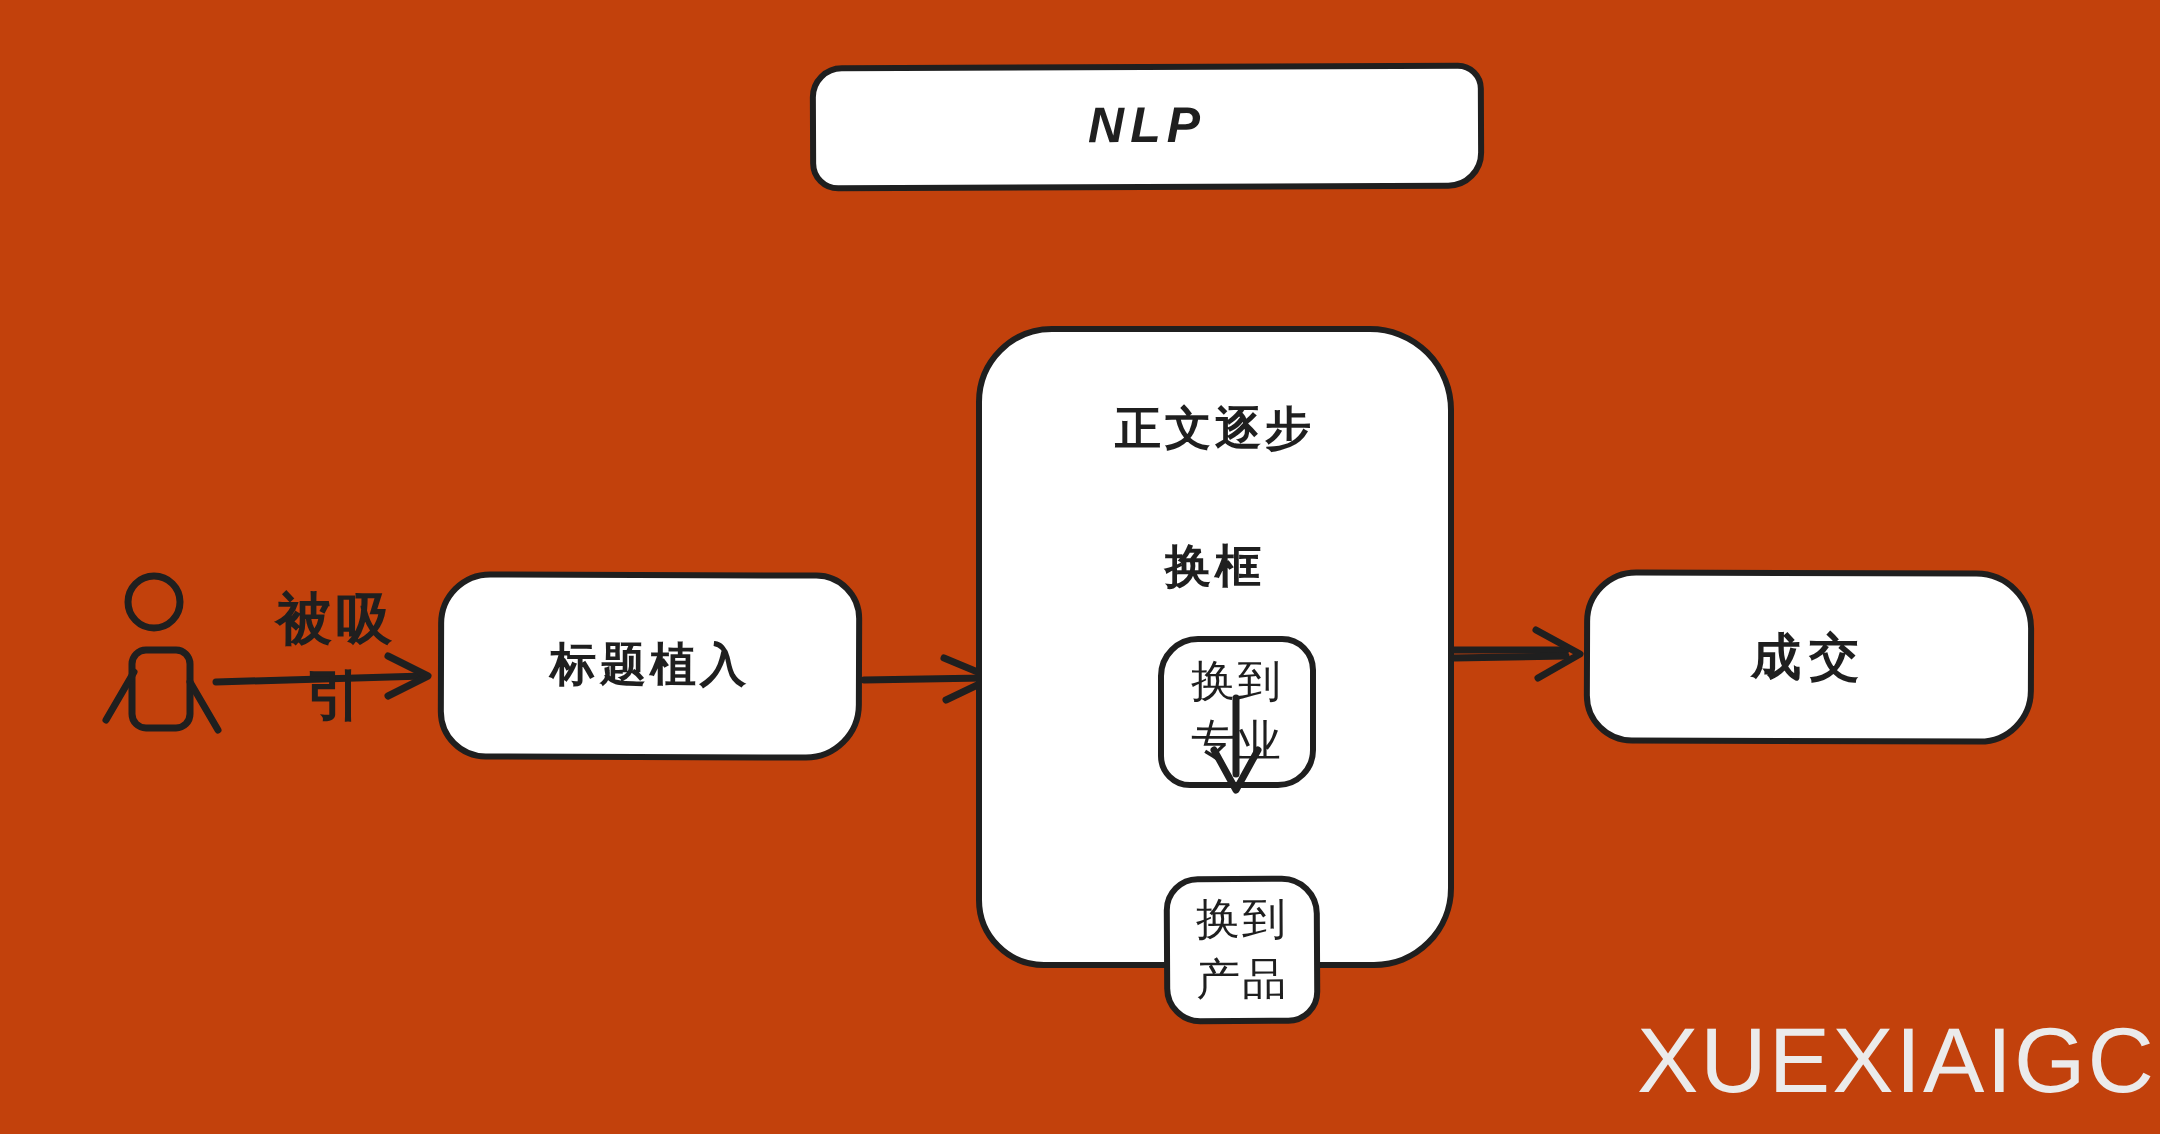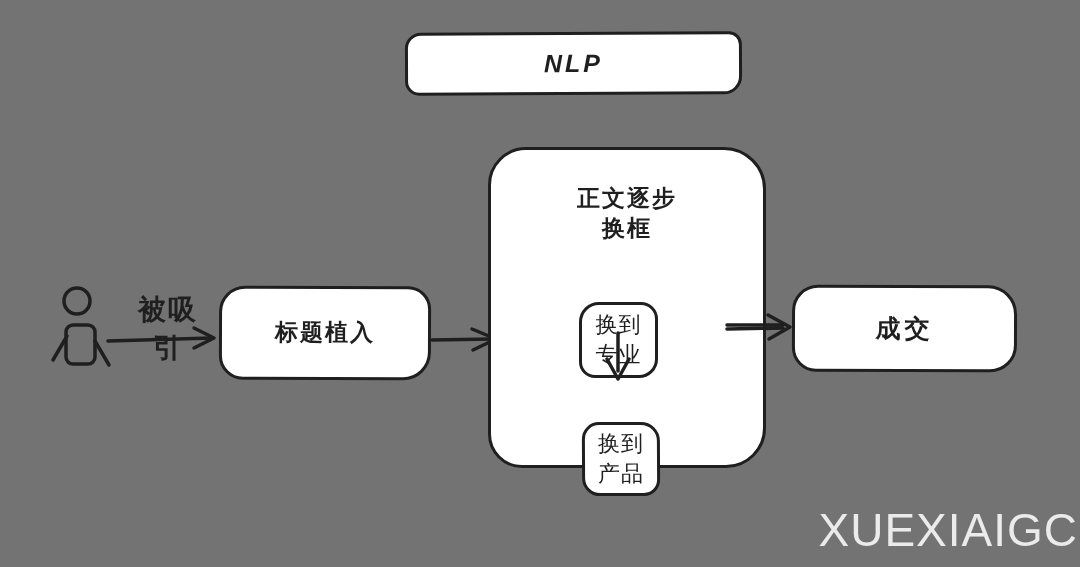--- a/index.html
+++ b/index.html
@@ -1,20 +1,20 @@
 <!DOCTYPE html>
 <html><head>
 <meta charset="utf-8">
 <style>
   html, body { margin: 0; padding: 0; background: #ffffff; }
   .canvas {
     position: relative;
     width: 1080px;
     height: 567px;
-    background: #737373;
+    background: #c2410c;
     font-family: "Liberation Sans", sans-serif;
     color: #1f1f1f;
     overflow: hidden;
   }
   .box {
     position: absolute;
     border: 3.5px solid #1f1f1f;
     background: #ffffff;
     box-sizing: border-box;
     display: flex;
@@ -38,28 +38,29 @@
     left: 219px; top: 286px; width: 212px; height: 94px;
     border-radius: 26px 23px 28px 24px;
     font-size: 23px;
     font-weight: 600;
     line-height: 1.45;
     letter-spacing: 2px;
     transform: rotate(0.2deg);
     justify-content: center;
   }
   .body-box {
-    left: 488px; top: 147px; width: 278px; height: 321px;
+    left: 488px; top: 163px; width: 239px; height: 321px;
     border-radius: 38px 42px 40px 34px;
     justify-content: flex-start;
     padding-top: 33px;
     font-size: 23px;
     font-weight: 600;
     line-height: 1.32;
     letter-spacing: 2px;
+    gap: 39px;
   }
   .step-box {
     border-width: 3.5px;
     font-size: 22px;
     font-weight: 400;
     line-height: 1.35;
     letter-spacing: 1px;
     margin-top: 44px;
   }
   .step-professional {

